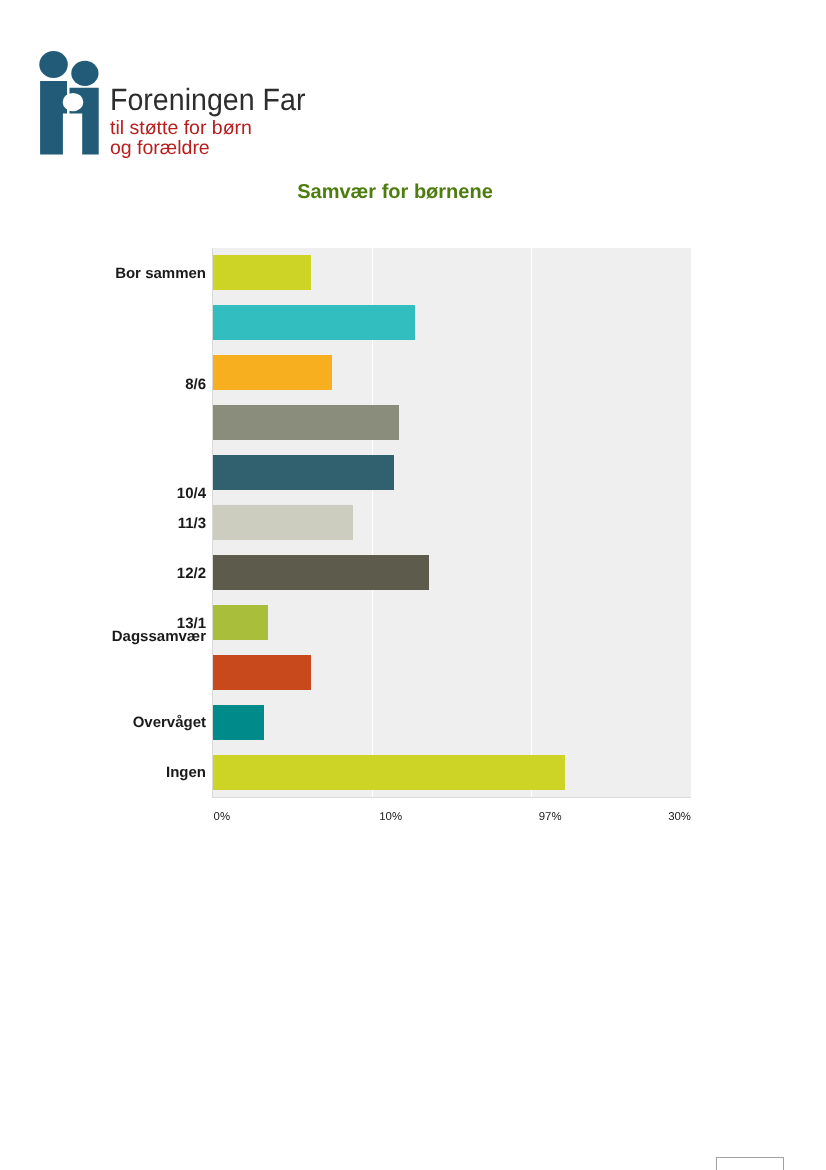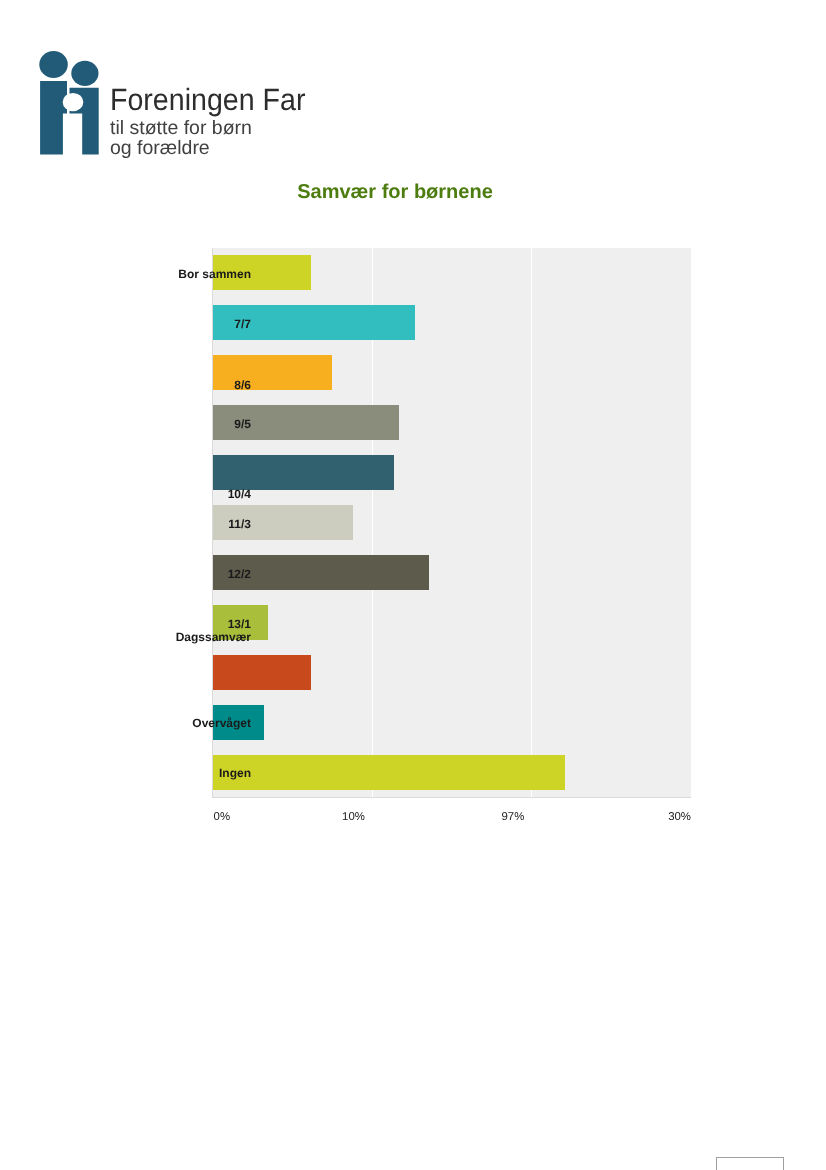--- a/index.html
+++ b/index.html
@@ -3,30 +3,30 @@
 <meta charset="utf-8">
 <style>
   html,body{margin:0;padding:0;}
   body{width:826px;height:1170px;background:#ffffff;font-family:"Liberation Sans",sans-serif;-webkit-font-smoothing:antialiased;text-rendering:geometricPrecision;}
   .page{position:relative;width:826px;height:1170px;overflow:hidden;margin-top:32px;}
   .page,.page *{transform-style:flat;}
   
   .logo{position:absolute;left:33px;top:14px;}
   .logo-text{position:absolute;left:110px;top:53px;}
   .org-name{font-size:30.8px;color:#2d2d2d;line-height:1;transform:scaleX(0.928) translateZ(0);transform-origin:left top;white-space:nowrap;}
-  .org-tag{font-size:19.5px;color:#404040;line-height:20.1px;margin-top:2.6px;transform:translateZ(0);}
+  .org-tag{font-size:19.5px;color:#b91c1c;line-height:20.1px;margin-top:2.6px;transform:translateZ(0);}
   
   .chart-title{position:absolute;transform:translateZ(0);left:0;top:149px;width:790px;text-align:center;font-size:20px;font-weight:bold;color:#4d7c0f;}
   .plot{position:absolute;left:212.6px;top:216px;width:478.8px;height:549.4px;background:#efefef;}
   .gridline{position:absolute;top:0;bottom:0;width:1.4px;background:#ffffff;}
   .axisline{position:absolute;left:-0.65px;top:0;bottom:0;width:0.65px;background:#d9d9d9;}
   .axisline-x{position:absolute;left:-0.6px;right:0;top:549.4px;height:0.75px;background:#dadada;}
   .bar{position:absolute;height:35px;}
-  .catlabel{position:absolute;transform:translateZ(0);left:0;width:206px;height:50px;line-height:52.2px;font-size:12px;font-weight:bold;color:#1a1a1a;text-align:right;white-space:nowrap;padding-left:45px;}
-  .xtick{position:absolute;transform:translateZ(0);top:776px;height:16px;line-height:18.6px;font-size:11.4px;color:#222222;text-align:left;}
+  .catlabel{position:absolute;transform:translateZ(0);left:0;width:206px;height:50px;line-height:52.2px;font-size:15px;font-weight:bold;color:#1a1a1a;text-align:right;white-space:nowrap;}
+  .xtick{position:absolute;transform:translateZ(0);top:776px;height:16px;line-height:18.6px;font-size:11.4px;color:#222222;text-align:right;}
   .chart-labels{position:absolute;left:0;top:0;width:826px;height:1170px;pointer-events:none;}
   .catlabel,.xtick{pointer-events:auto;}
   .footer{position:absolute;left:1px;top:1125px;width:824px;height:17px;}
   .footer-line{position:absolute;left:0;top:15.8px;width:824px;height:1px;background:#a0a0a0;}
   .footer-box{position:absolute;left:715px;top:0;width:65.5px;height:15.8px;border:1px solid #a0a0a0;border-bottom:none;}
 </style>
 </head>
 <body>
 
 <div class="page">
@@ -64,23 +64,21 @@
       <div class="bar" style="left: 0px; top: 207.255px; width: 181.792px; background: rgb(49, 97, 110);"></div>
       <div class="bar" style="left: 0px; top: 257.2px; width: 140.331px; background: rgb(205, 205, 191);"></div>
       <div class="bar" style="left: 0px; top: 307.145px; width: 216.875px; background: rgb(93, 91, 76);"></div>
       <div class="bar" style="left: 0px; top: 357.091px; width: 55.8133px; background: rgb(169, 191, 59);"></div>
       <div class="bar" style="left: 0px; top: 407.036px; width: 98.8693px; background: rgb(200, 73, 28);"></div>
       <div class="bar" style="left: 0px; top: 456.982px; width: 51.0293px; background: rgb(0, 139, 139);"></div>
       <div class="bar" style="left: 0px; top: 506.927px; width: 352.421px; background: rgb(206, 212, 38);"></div>
     </div>
   <div class="chart-labels" id="labels">
       <div class="catlabel" style="top: 215.973px;">Bor sammen</div>
-      <div class="catlabel" style="top: 265.918px;">7/7</div>
       <div class="catlabel" style="top: 327px;">8/6</div>
-      <div class="catlabel" style="top: 365.809px;">9/5</div>
       <div class="catlabel" style="top: 436px;">10/4</div>
       <div class="catlabel" style="top: 465.7px;">11/3</div>
       <div class="catlabel" style="top: 515.645px;">12/2</div>
       <div class="catlabel" style="top: 565.591px;">13/1</div>
       <div class="catlabel" style="top: 579px;">Dagssamvær</div>
       <div class="catlabel" style="top: 665.482px;">Overvåget</div>
       <div class="catlabel" style="top: 715.427px;">Ingen</div>
       <div class="xtick" style="width: 60px; text-align: left; left: 213.6px;">0%</div>
       <div class="xtick" style="width: 60px; left: 342.067px;">10%</div>
       <div class="xtick" style="width: 60px; left: 501.533px;">97%</div>

